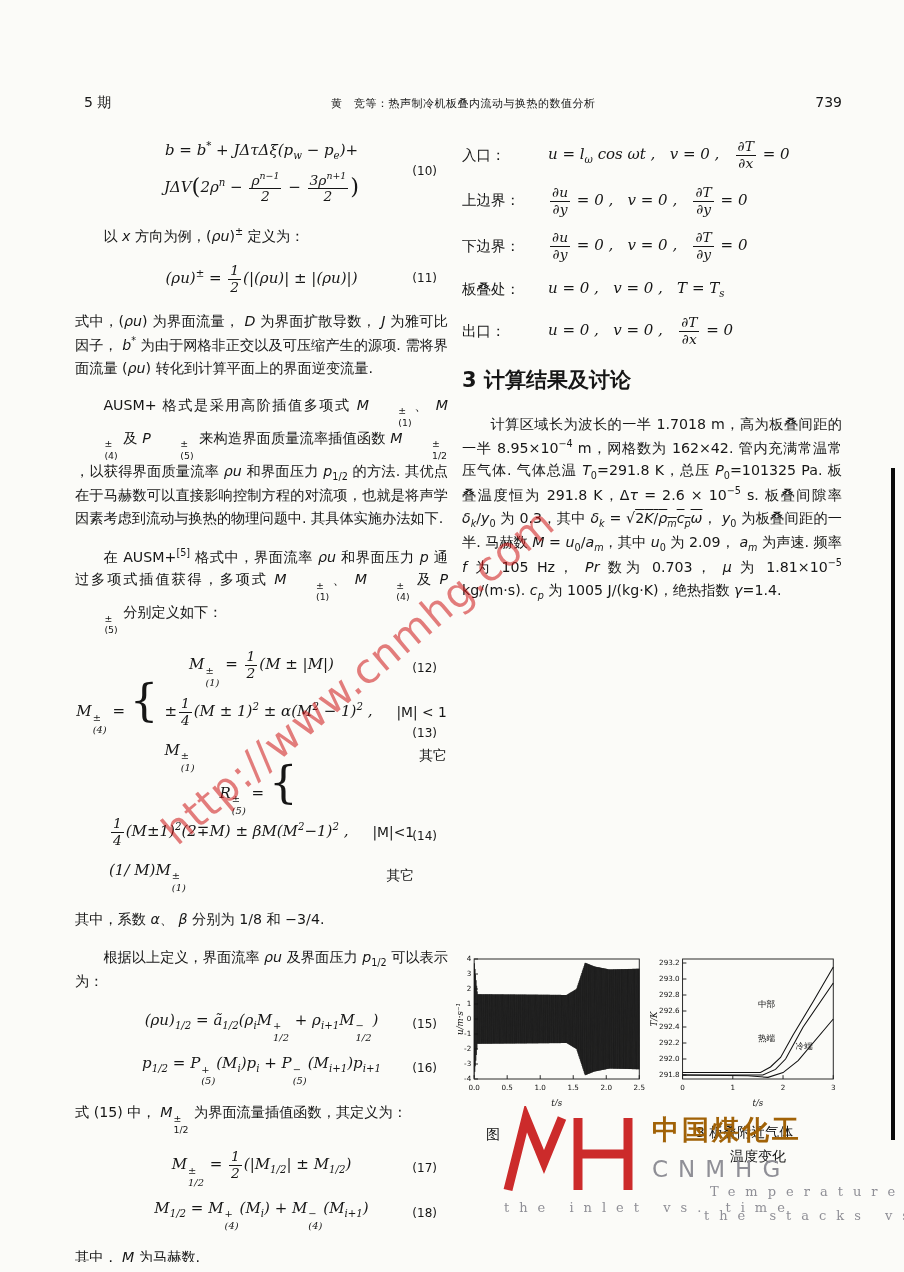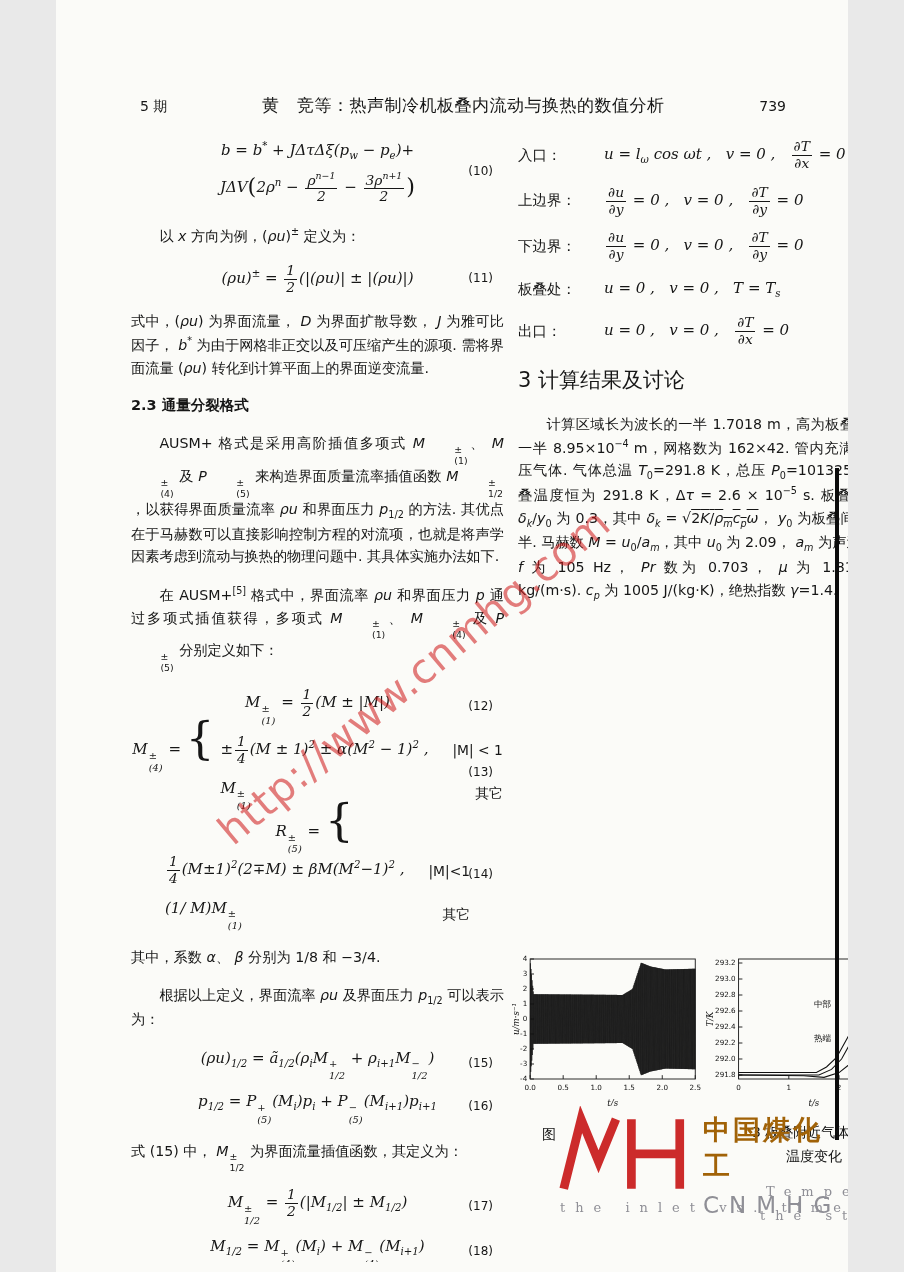--- a/index.html
+++ b/index.html
@@ -1,27 +1,27 @@
 <!DOCTYPE html>
 <html><head>
 <meta charset="utf-8">
 <style>
   body{margin:0;background:#e9e9e9}
-  .page{position:relative;width:792px;height:1272px;background:#fbfbf8;margin:0 auto;overflow:hidden;
+  .page{position:relative;width:904px;height:1272px;background:#fbfbf8;margin:0 auto;overflow:hidden;
         font-family:"DejaVu Sans",sans-serif;color:#161616}
   .header{position:absolute;top:94px;left:84px;right:62px;display:flex;justify-content:space-between;
           align-items:baseline;font-size:14px}
-  .htitle{font-size:17px;letter-spacing:.5px}
+  .htitle{font-size:11px;letter-spacing:.5px}
   .col{position:absolute;top:126px;font-size:14.2px;line-height:1.6;text-align:justify}
   .col.left{left:75px;width:373px;height:1136px;overflow:hidden}
   .col.right{left:462px;width:380px;height:822px;overflow:hidden}
   p{margin:15px 0}
   p.indent{text-indent:2em}
   h3{font-size:14.5px;margin:9px 0 4px;font-weight:bold}
-  h2{font-size:21px;margin:16px 0 10px;font-weight:normal;text-align:left}
+  h2{font-size:21px;margin:16px 0 10px;font-weight:bold;text-align:left}
   .eq{position:relative;display:flex;justify-content:center;align-items:center;margin:8px 0;
       font-family:"DejaVu Serif",serif;font-size:15px}
   .eq .math{font-style:italic;text-align:center}
   .eq .math .eqline{display:block;margin:4px 0}
   .eqno{position:absolute;right:11px;top:50%;transform:translateY(-50%);font-style:normal;
         font-family:"DejaVu Sans",sans-serif;font-size:12px}
   .fr{display:inline-flex;flex-direction:column;vertical-align:middle;text-align:center;line-height:1.15;
       font-size:.92em;margin:0 2px}
   .fr .nu{border-bottom:1px solid #161616;padding:0 2px}
   .fr .de{padding:0 2px}
@@ -91,21 +91,20 @@
     </div>
     <p class="indent">以 <i>x</i> 方向为例，(<i>ρu</i>)<sup>±</sup> 定义为：</p>
     <div class="eq">
       <span class="math">(ρu)<sup>±</sup> = <span class="fr">
             <span class="nu">1</span>
             <span class="de">2</span>
           </span>(|(ρu)| ± |(ρu)|)</span>
       <span class="eqno">(11)</span>
     </div>
     <p>式中，(<i>ρu</i>) 为界面流量， <i>D</i> 为界面扩散导数， <i>J</i> 为雅可比因子， <i>b</i><sup>*</sup> 为由于网格非正交以及可压缩产生的源项. 需将界面流量 (<i>ρu</i>) 转化到计算平面上的界面逆变流量.</p>
-    <h3>2.3 通量分裂格式</h3>
     <p class="indent">AUSM+ 格式是采用高阶插值多项式 <i>M</i><span class="ss">
           <span>±</span>
           <span>(1)</span>
         </span>、 <i>M</i><span class="ss">
           <span>±</span>
           <span>(4)</span>
         </span> 及 <i>P</i><span class="ss">
           <span>±</span>
           <span>(5)</span>
         </span> 来构造界面质量流率插值函数 <i>M</i><span class="ss">

